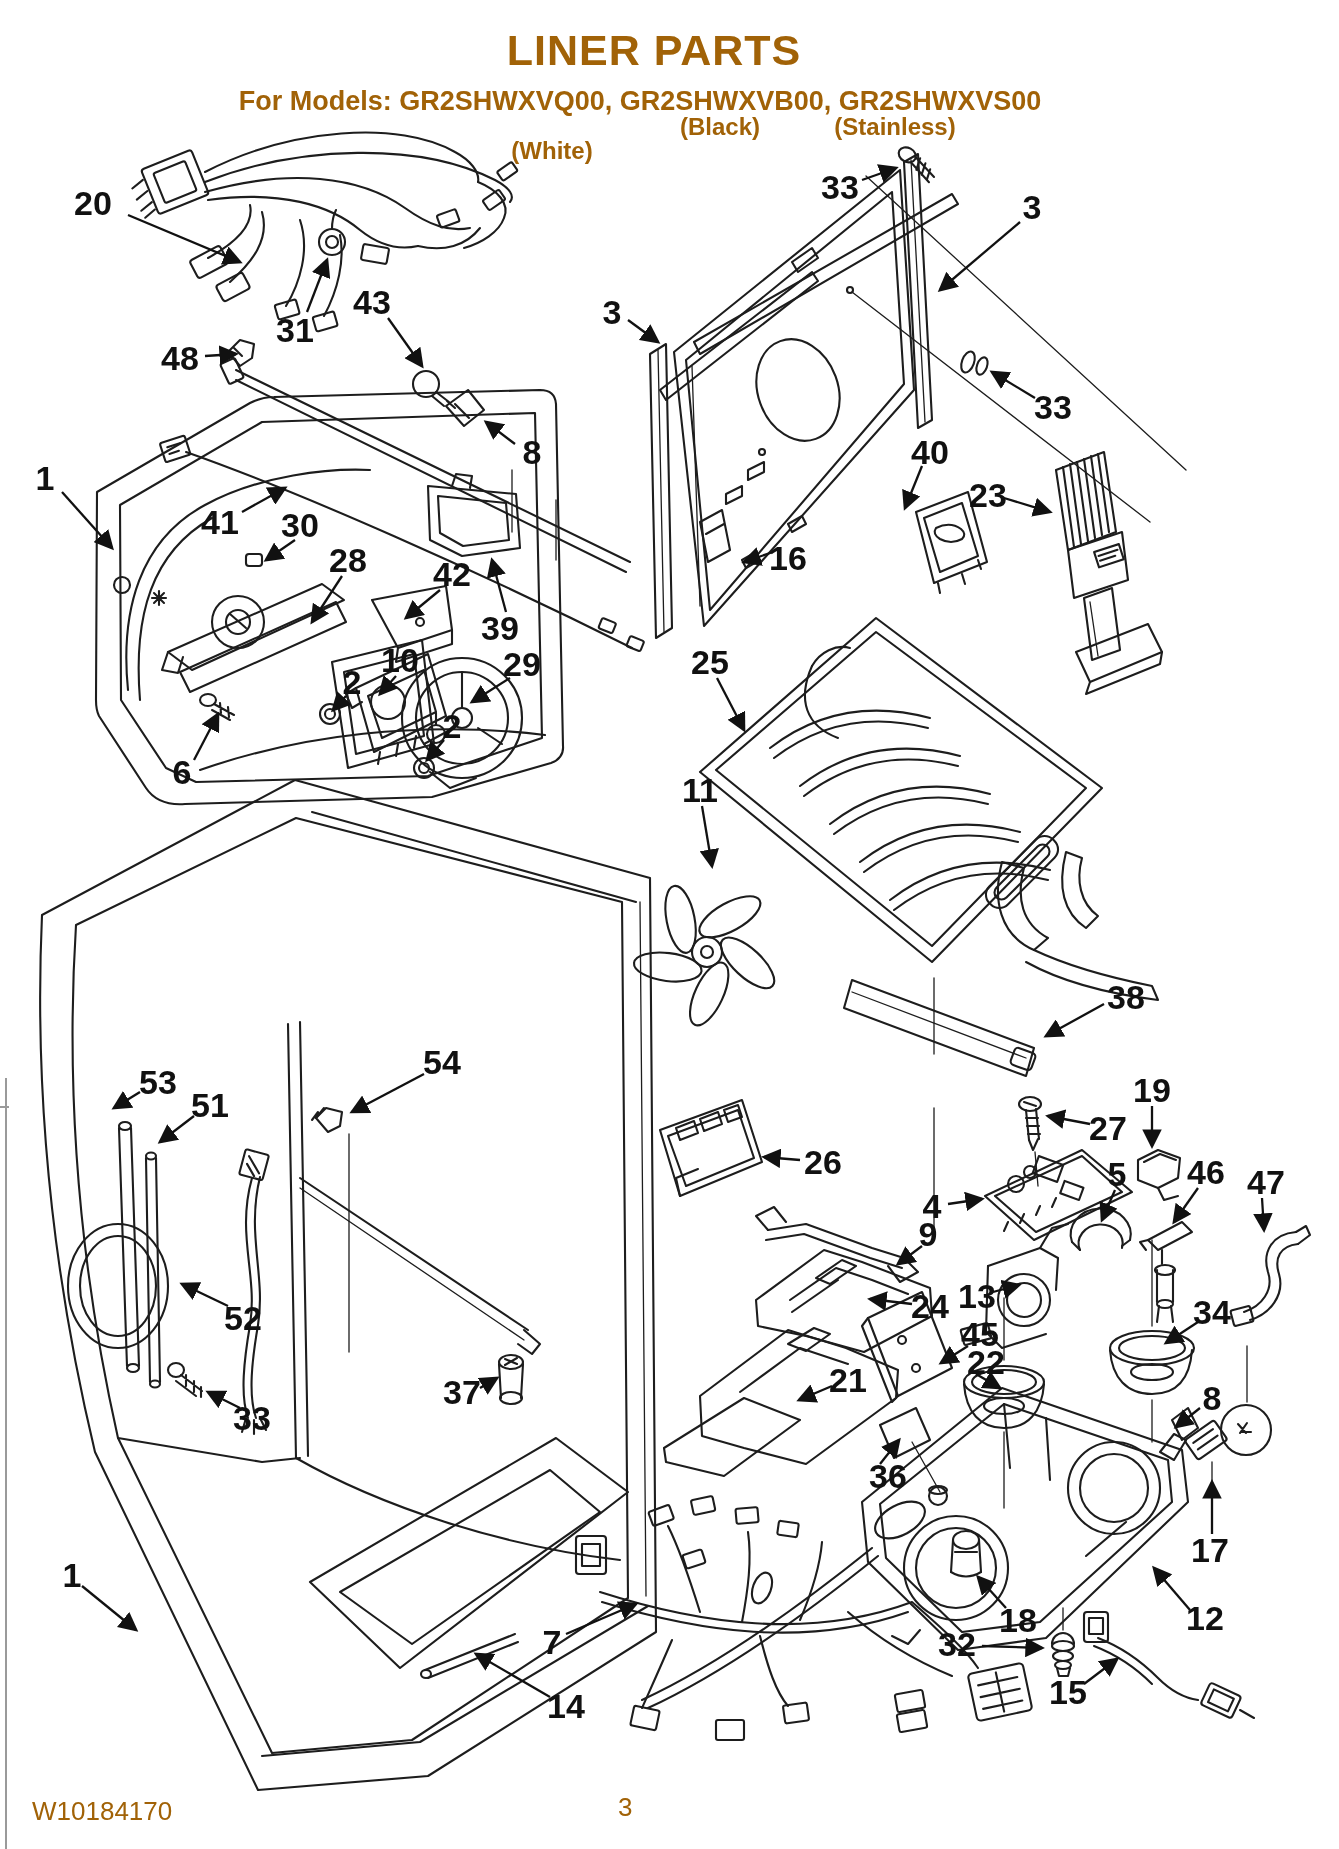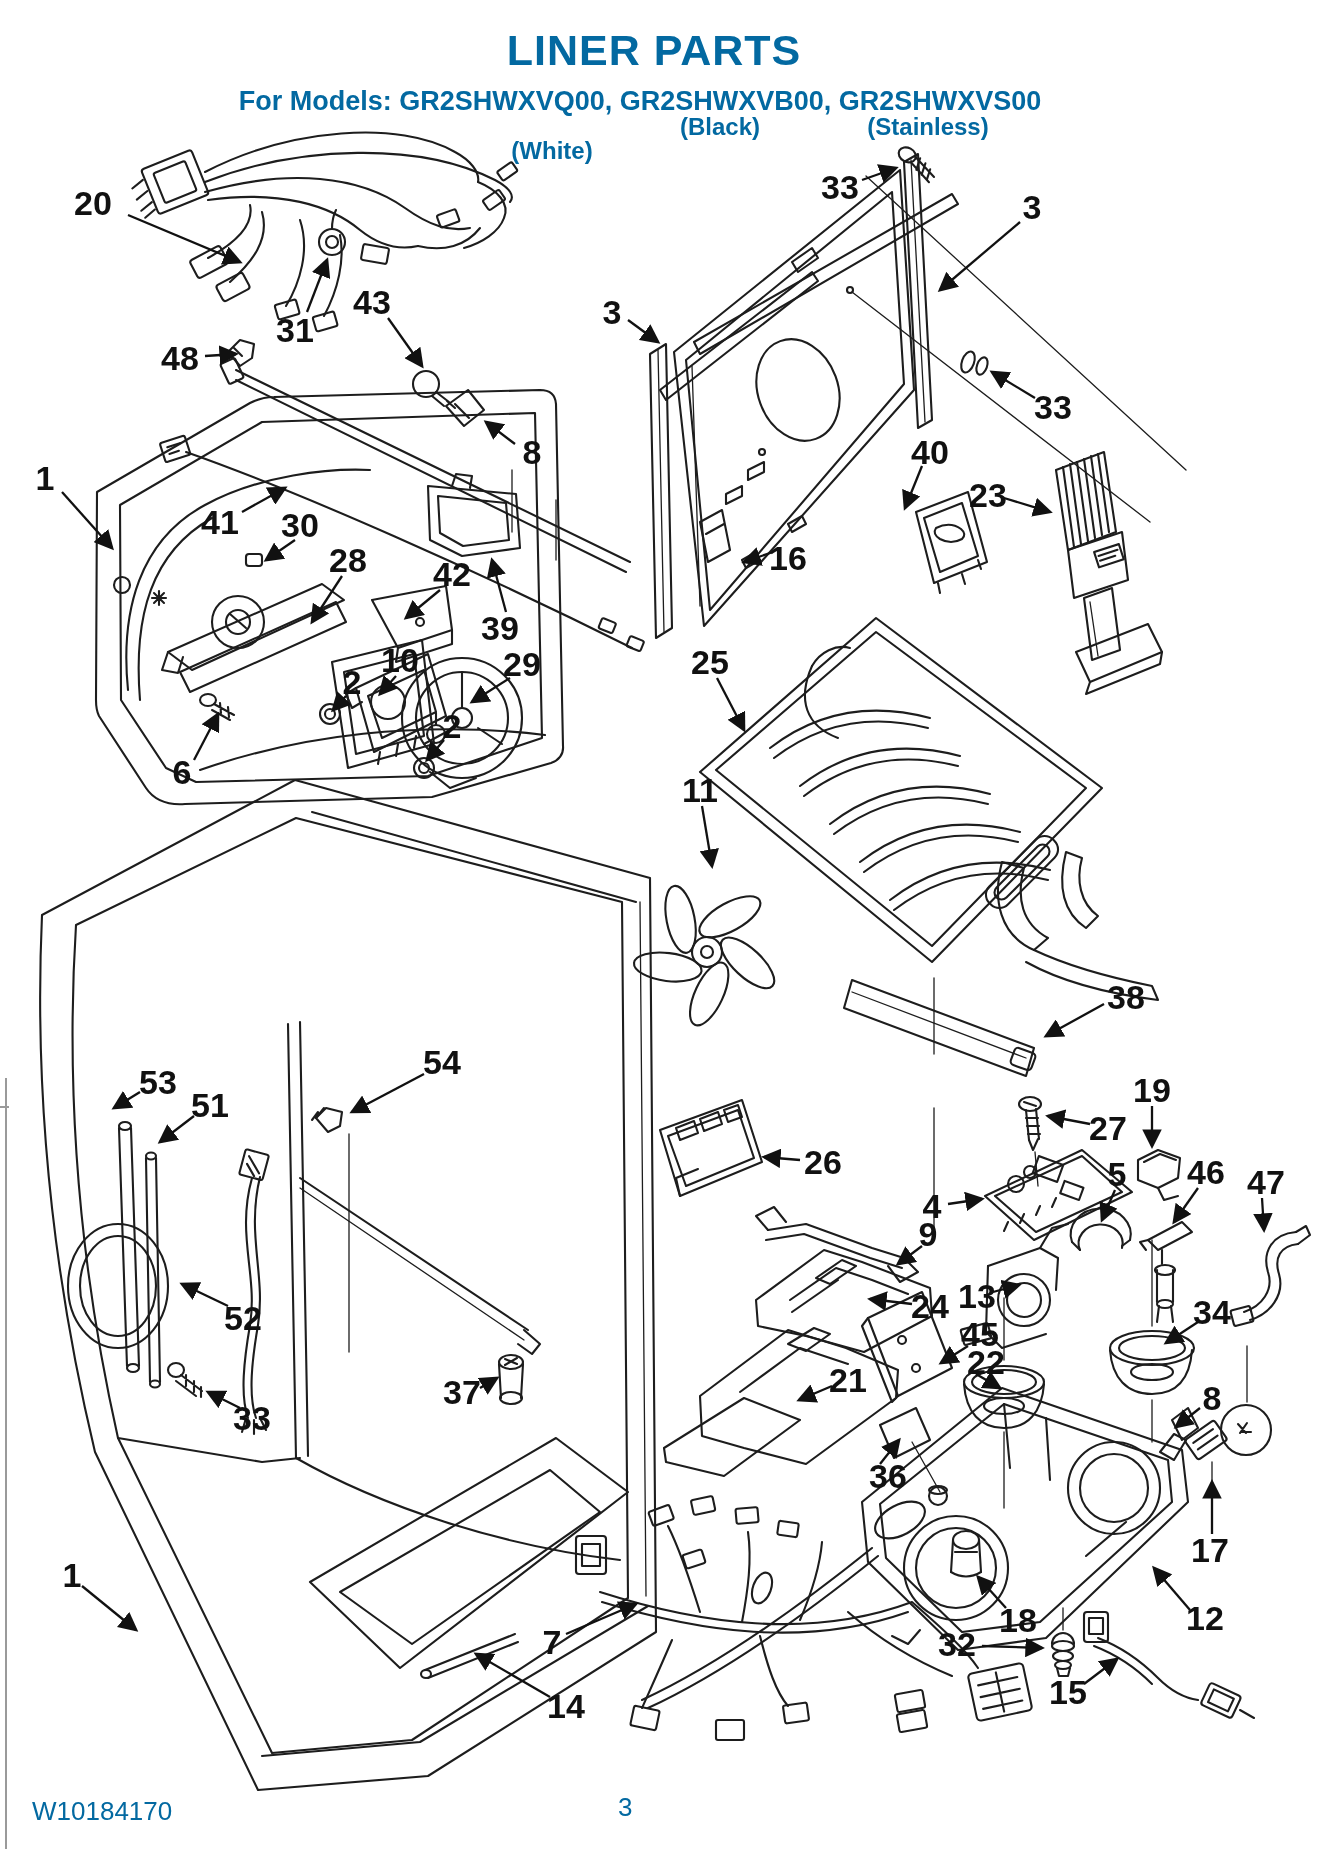--- a/index.html
+++ b/index.html
@@ -1,24 +1,24 @@
 <!DOCTYPE html>
 <html><head>
 <meta charset="utf-8">
 <style>
   html,body{margin:0;padding:0;background:#e8e8e8;}
   .page{position:relative;width:1339px;height:1849px;background:#ffffff;overflow:hidden;
-        font-family:"Liberation Sans",sans-serif;color:#0369a1;}
+        font-family:"Liberation Sans",sans-serif;color:#a16207;}
   .hdr-title{position:absolute;top:26px;left:0;width:1308px;text-align:center;
              font-size:43px;font-weight:bold;letter-spacing:1px;}
   .hdr-models{position:absolute;top:86px;left:0;width:1280px;text-align:center;
               font-size:27px;font-weight:bold;}
   .finish{position:absolute;top:113px;transform:translateX(-50%);
           font-size:24px;font-weight:bold;white-space:nowrap;}
-  .f-white{left:552px;margin-top:24px;} .f-black{left:720px;} .f-stainless{left:895px;margin-left:33px;}
+  .f-white{left:552px;margin-top:24px;} .f-black{left:720px;} .f-stainless{left:895px;}
   .ftr-code{position:absolute;left:32px;top:1796px;font-size:26px;font-weight:normal;}
   .ftr-page{position:absolute;left:618px;top:1792px;font-size:26px;}
   svg.art{position:absolute;left:0;top:0;}
   svg.art *{vector-effect:none;}
   .ln{fill:none;stroke:#1d1d1d;stroke-width:2.1;stroke-linecap:round;stroke-linejoin:round;}
   .lnthin{fill:none;stroke:#1d1d1d;stroke-width:1.3;stroke-linecap:round;}
   .callout-num{font-family:"Liberation Sans",sans-serif;font-size:34px;font-weight:bold;fill:#111;}
   .arrow{stroke:#111;stroke-width:2.3;fill:none;}
 </style>
 </head>

